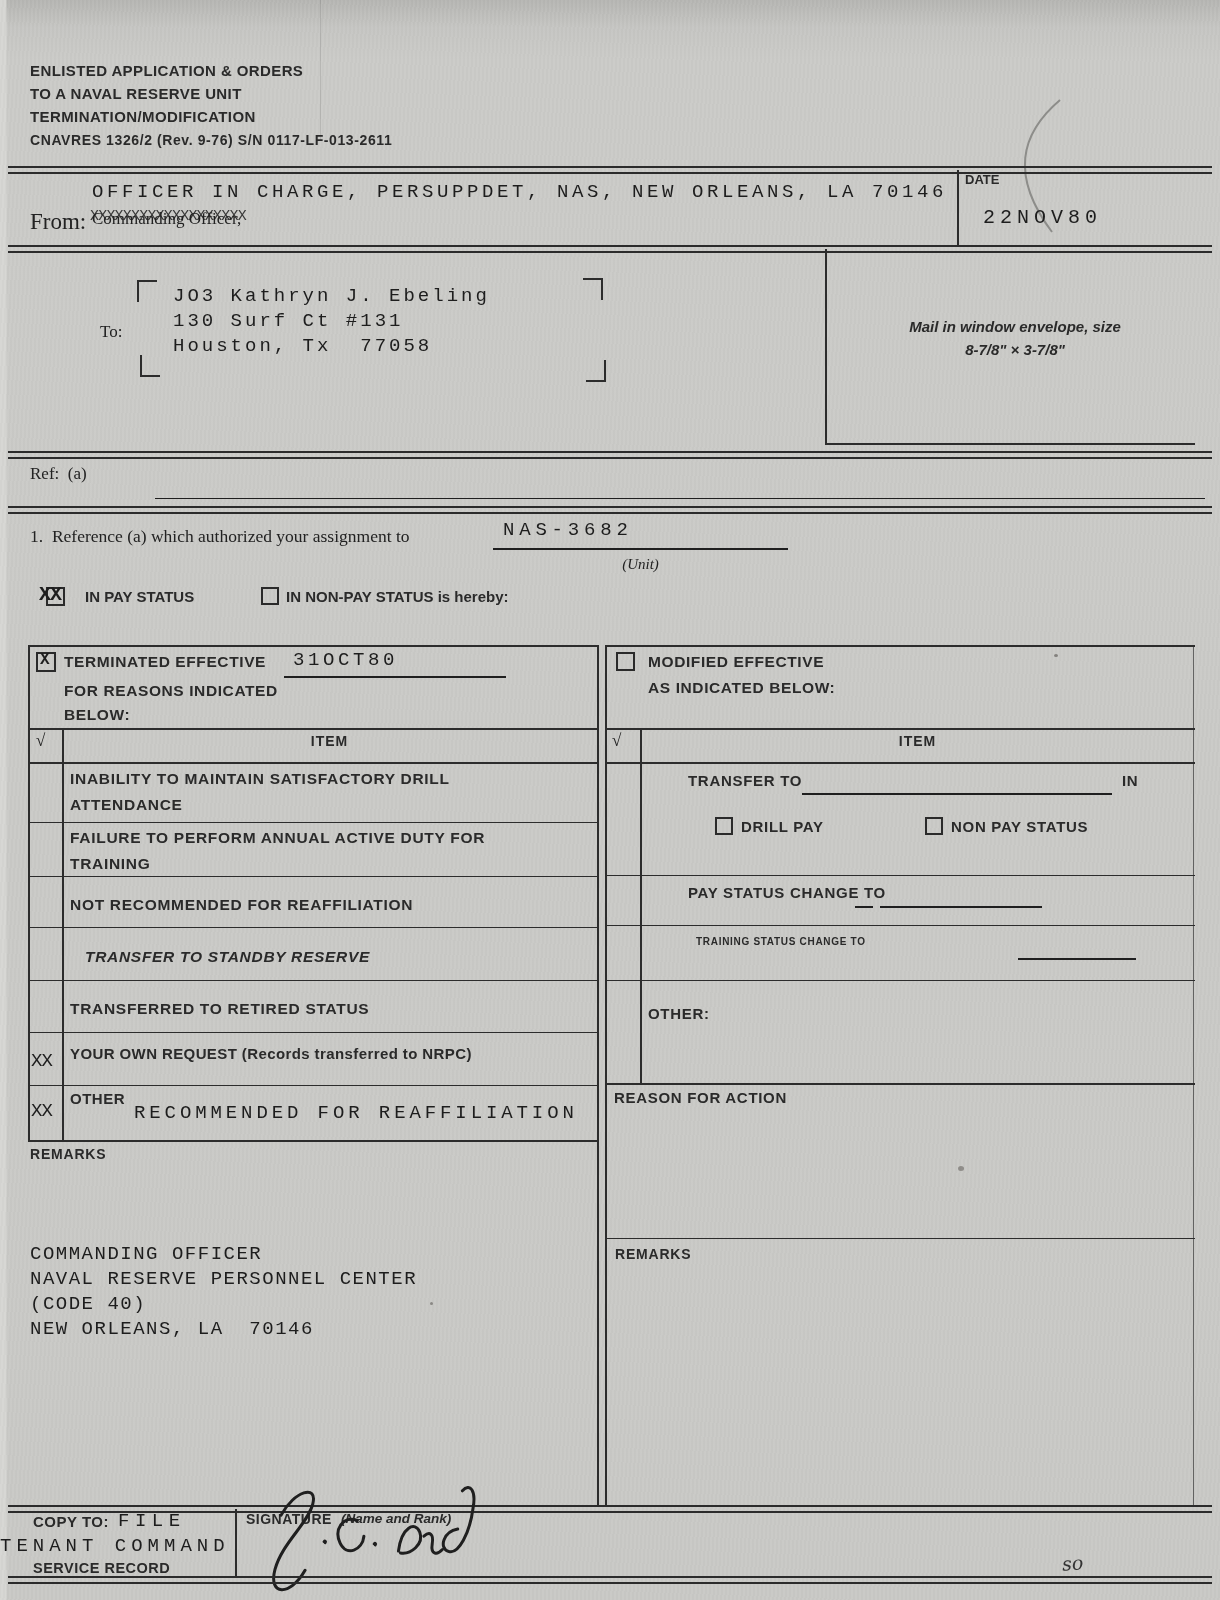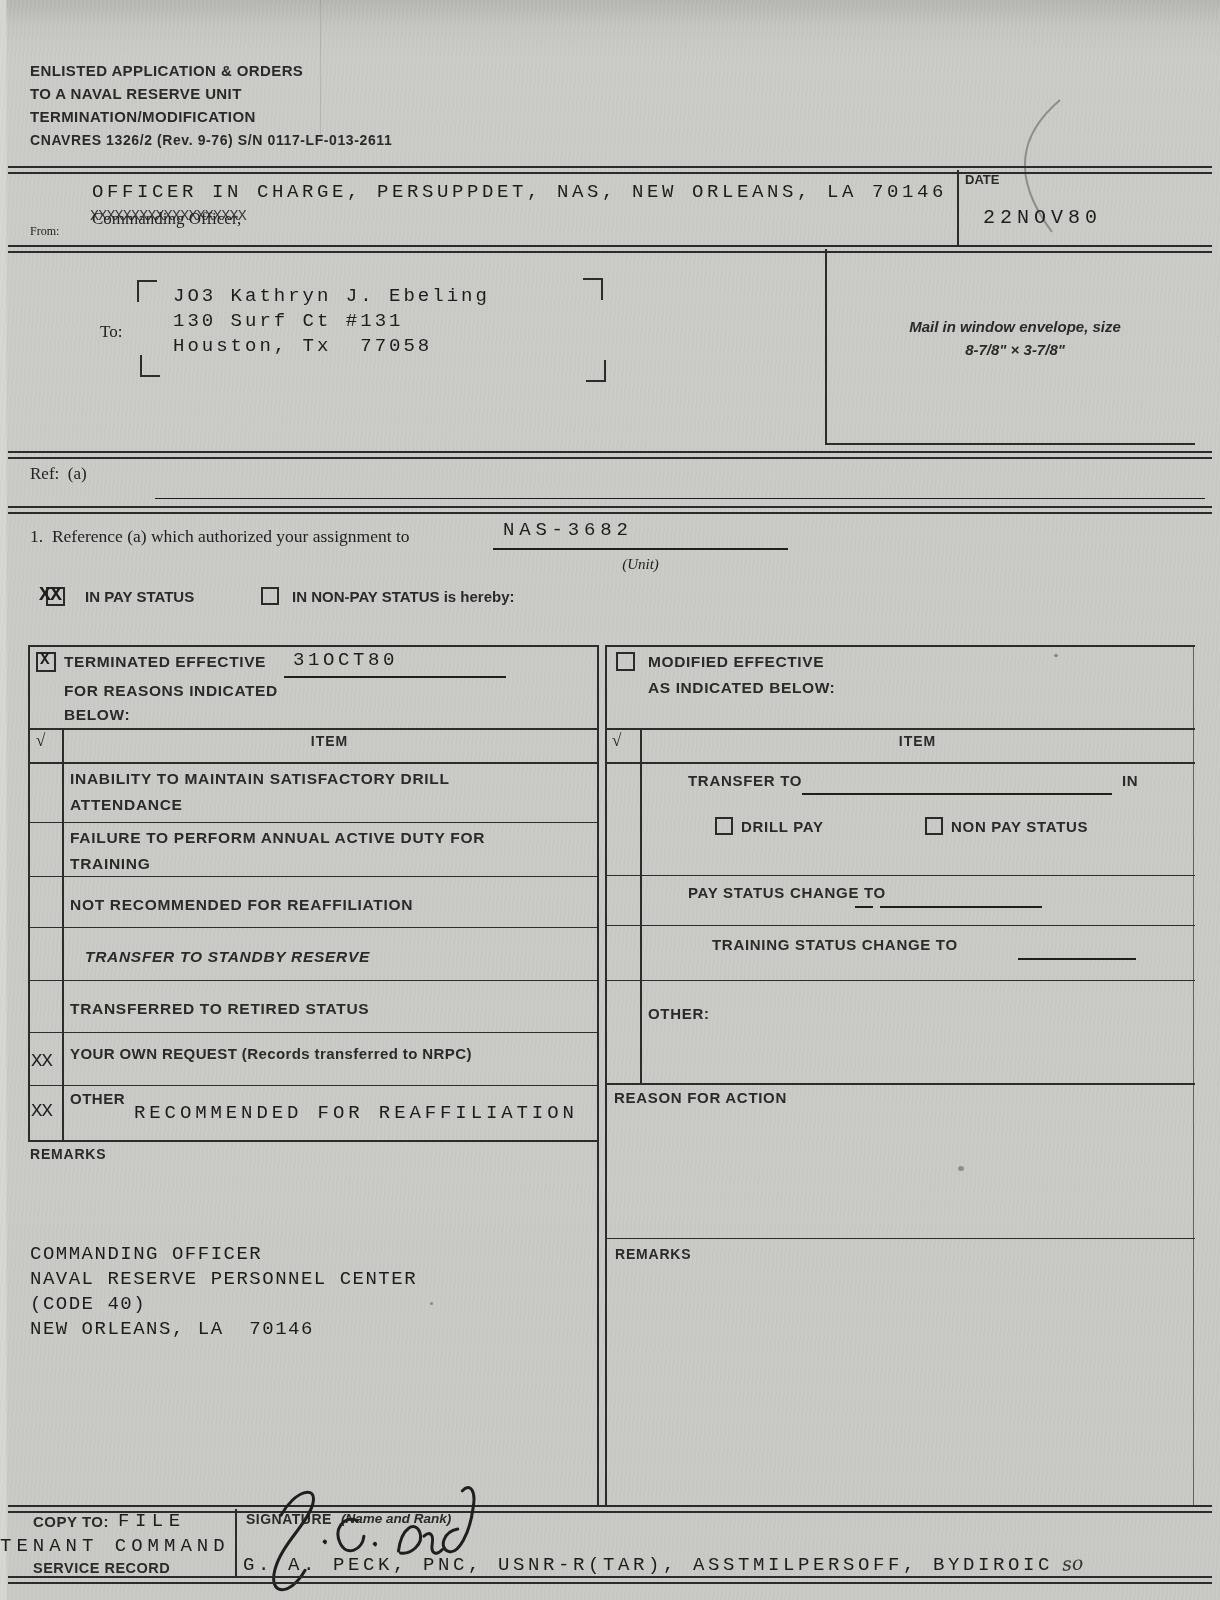--- a/index.html
+++ b/index.html
@@ -35,21 +35,21 @@
   <div class="abs sans-b" style="left:30px;top:85px;font-size:15px;letter-spacing:.4px;">TO A NAVAL RESERVE UNIT</div>
   <div class="abs sans-b" style="left:30px;top:108px;font-size:15px;letter-spacing:.4px;">TERMINATION/MODIFICATION</div>
   <div class="abs sans-b" style="left:30px;top:132px;font-size:14px;letter-spacing:.6px;font-weight:700;">CNAVRES 1326/2 (Rev. 9-76) S/N 0117-LF-013-2611</div>
 
   <svg class="abs" style="left:998px;top:98px;" width="84" height="140" viewBox="0 0 84 140">
     <path d="M62 2 C22 36 12 78 54 134" stroke="#8d8d8a" stroke-width="2" fill="none"></path>
   </svg>
 
   <div class="dline" style="left:8px;right:8px;top:166px;"></div>
   <div class="abs mono-t" style="left:92px;top:181px;font-size:19px;letter-spacing:3.6px;">OFFICER IN CHARGE, PERSUPPDET, NAS, NEW ORLEANS, LA 70146</div>
-  <div class="abs serif-t" style="left:30px;top:224px;font-size:12px;">From:</div>
+  <div class="abs serif-t" style="left:30px;top:209px;font-size:23px;">From:</div>
   <div class="abs serif-t" style="left:92px;top:209px;font-size:17px;">Commanding Officer,</div>
   <div class="abs mono-t" style="left:90px;top:208px;font-size:15px;letter-spacing:-.8px;opacity:.85;">XXXXXXXXXXXXXXXXXXX</div>
   <div class="vline" style="left:957px;top:170px;height:77px;"></div>
   <div class="abs sans-b" style="left:965px;top:172px;font-size:13px;">DATE</div>
   <div class="abs mono-t" style="left:983px;top:206px;font-size:20px;letter-spacing:5px;">22NOV80</div>
   <div class="dline" style="left:8px;right:8px;top:245px;"></div>
 
   <div class="abs serif-t" style="left:100px;top:322px;font-size:17px;">To:</div>
   <div class="bk" style="left:137px;top:280px;border-left:2px solid #2c2c2c;border-top:2px solid #2c2c2c;"></div>
   <div class="bk" style="left:583px;top:278px;border-right:2px solid #2c2c2c;border-top:2px solid #2c2c2c;"></div>
@@ -70,21 +70,21 @@
 
   <div class="abs serif-t" style="left:30px;top:526px;font-size:17.5px;">1.  Reference (a) which authorized your assignment to</div>
   <div class="abs mono-t" style="left:503px;top:519px;font-size:19px;letter-spacing:4.8px;">NAS-3682</div>
   <div class="ul" style="left:493px;top:548px;width:295px;"></div>
   <div class="abs serif-t ital center" style="left:493px;top:556px;width:295px;font-size:15px;">(Unit)</div>
 
   <div class="box" style="left:46px;top:587px;width:15px;height:15px;"></div>
   <div class="abs mono-t" style="left:39px;top:583px;font-size:20px;letter-spacing:-1px;font-weight:bold;">XX</div>
   <div class="abs sans-b" style="left:85px;top:588px;font-size:15px;">IN PAY STATUS</div>
   <div class="box" style="left:261px;top:587px;width:14px;height:14px;"></div>
-  <div class="abs sans-b" style="left:292px;top:588px;font-size:15px;text-align:right;">IN NON-PAY STATUS is hereby:</div>
+  <div class="abs sans-b" style="left:286px;top:588px;font-size:15px;text-align:right;">IN NON-PAY STATUS is hereby:</div>
 
   <div class="hline" style="left:28px;top:645px;width:569px;"></div>
   <div class="hline" style="left:605px;top:645px;width:590px;"></div>
   <div class="vline" style="left:597px;top:645px;height:860px;"></div>
   <div class="vline" style="left:605px;top:645px;height:860px;"></div>
   <div class="vline" style="left:28px;top:645px;height:495px;"></div>
   <div class="vline" style="left:1193px;top:645px;height:860px;border-left-width:1.5px;opacity:.65;"></div>
 
   <div class="box" style="left:36px;top:652px;width:16px;height:16px;"></div>
   <div class="abs mono-t" style="left:40px;top:651px;font-size:16px;font-weight:bold;">X</div>
@@ -151,21 +151,21 @@
   <div class="abs sans-b" style="left:741px;top:818px;font-size:15px;letter-spacing:.7px;">DRILL PAY</div>
   <div class="box" style="left:925px;top:817px;width:14px;height:14px;"></div>
   <div class="abs sans-b" style="left:951px;top:818px;font-size:15px;letter-spacing:.7px;">NON PAY STATUS</div>
   <div class="hline" style="left:605px;top:875px;width:590px;border-top-width:1.5px;"></div>
 
   <div class="abs sans-b" style="left:688px;top:884px;font-size:15px;letter-spacing:.7px;">PAY STATUS CHANGE TO</div>
   <div class="ul" style="left:855px;top:906px;width:18px;"></div>
   <div class="ul" style="left:880px;top:906px;width:162px;"></div>
   <div class="hline" style="left:605px;top:925px;width:590px;border-top-width:1.5px;"></div>
 
-  <div class="abs sans-b" style="left:712px;top:936px;font-size:15px;letter-spacing:.7px;">TRAINING STATUS CHANGE TO</div>
+  <div class="abs sans-b" style="left:696px;top:936px;font-size:10px;letter-spacing:.7px;">TRAINING STATUS CHANGE TO</div>
   <div class="ul" style="left:1018px;top:958px;width:118px;"></div>
   <div class="hline" style="left:605px;top:980px;width:590px;border-top-width:1.5px;"></div>
 
   <div class="abs sans-b" style="left:648px;top:1005px;font-size:15px;letter-spacing:.7px;">OTHER:</div>
   <div class="hline" style="left:605px;top:1083px;width:590px;"></div>
 
   <div class="abs sans-b" style="left:614px;top:1089px;font-size:15px;letter-spacing:.7px;">REASON FOR ACTION</div>
   <div class="speck" style="left:958px;top:1166px;width:6px;height:5px;opacity:.5;"></div>
   <div class="hline" style="left:605px;top:1238px;width:590px;border-top-width:1.5px;"></div>
   <div class="abs sans-b" style="left:615px;top:1246px;font-size:14px;letter-spacing:.8px;">REMARKS</div>
@@ -173,21 +173,20 @@
   <div class="dline" style="left:8px;right:8px;top:1505px;"></div>
   <div class="vline" style="left:235px;top:1509px;height:67px;"></div>
 
   <div class="abs sans-b" style="left:33px;top:1513px;font-size:15px;letter-spacing:.5px;">COPY TO:</div>
   <div class="abs mono-t" style="left:118px;top:1510px;font-size:19px;letter-spacing:5.5px;">FILE</div>
   <div class="abs mono-t" style="left:0px;top:1535px;font-size:19px;letter-spacing:5px;">TENANT COMMAND</div>
   <div class="abs sans-b" style="left:33px;top:1560px;font-size:14.5px;letter-spacing:.5px;">SERVICE RECORD</div>
 
   <div class="abs sans-b" style="left:246px;top:1511px;font-size:14px;letter-spacing:.5px;">SIGNATURE</div>
   <div class="abs sans-b ital" style="left:341px;top:1511px;font-size:13.5px;">(Name and Rank)</div>
-  <div class="abs mono-t" style="left:243px;top:1554px;font-size:19px;letter-spacing:3.6px;">G. A. PECK, PNC, USNR-R(TAR), ASSTMILPERSOFF, BYDIROIC</div>
   <div class="abs serif-t ital" style="left:1062px;top:1552px;font-size:19px;color:#333;transform:rotate(-4deg);font-family:'DejaVu Serif',serif;">so</div>
 
   <svg class="abs" style="left:252px;top:1478px;transform:rotate(-2deg);" width="240" height="122" viewBox="0 0 240 122">
     <g stroke="#1f1f1f" stroke-width="3" fill="none" stroke-linecap="round">
       <path d="M30 34 C44 10 68 4 62 24 C56 44 30 62 22 88 C14 114 36 116 52 90"></path>
       <path d="M72 62 C73 61 74 62 73 63"></path>
       <path d="M106 42 C92 36 82 50 88 64 C94 78 110 72 112 58"></path>
       <path d="M122 66 C123 65 124 66 123 67"></path>
       <path d="M146 74 C150 50 164 44 168 56 C172 68 158 78 148 76"></path>
       <path d="M172 60 C178 55 182 58 180 68 C178 78 184 80 190 74"></path>

